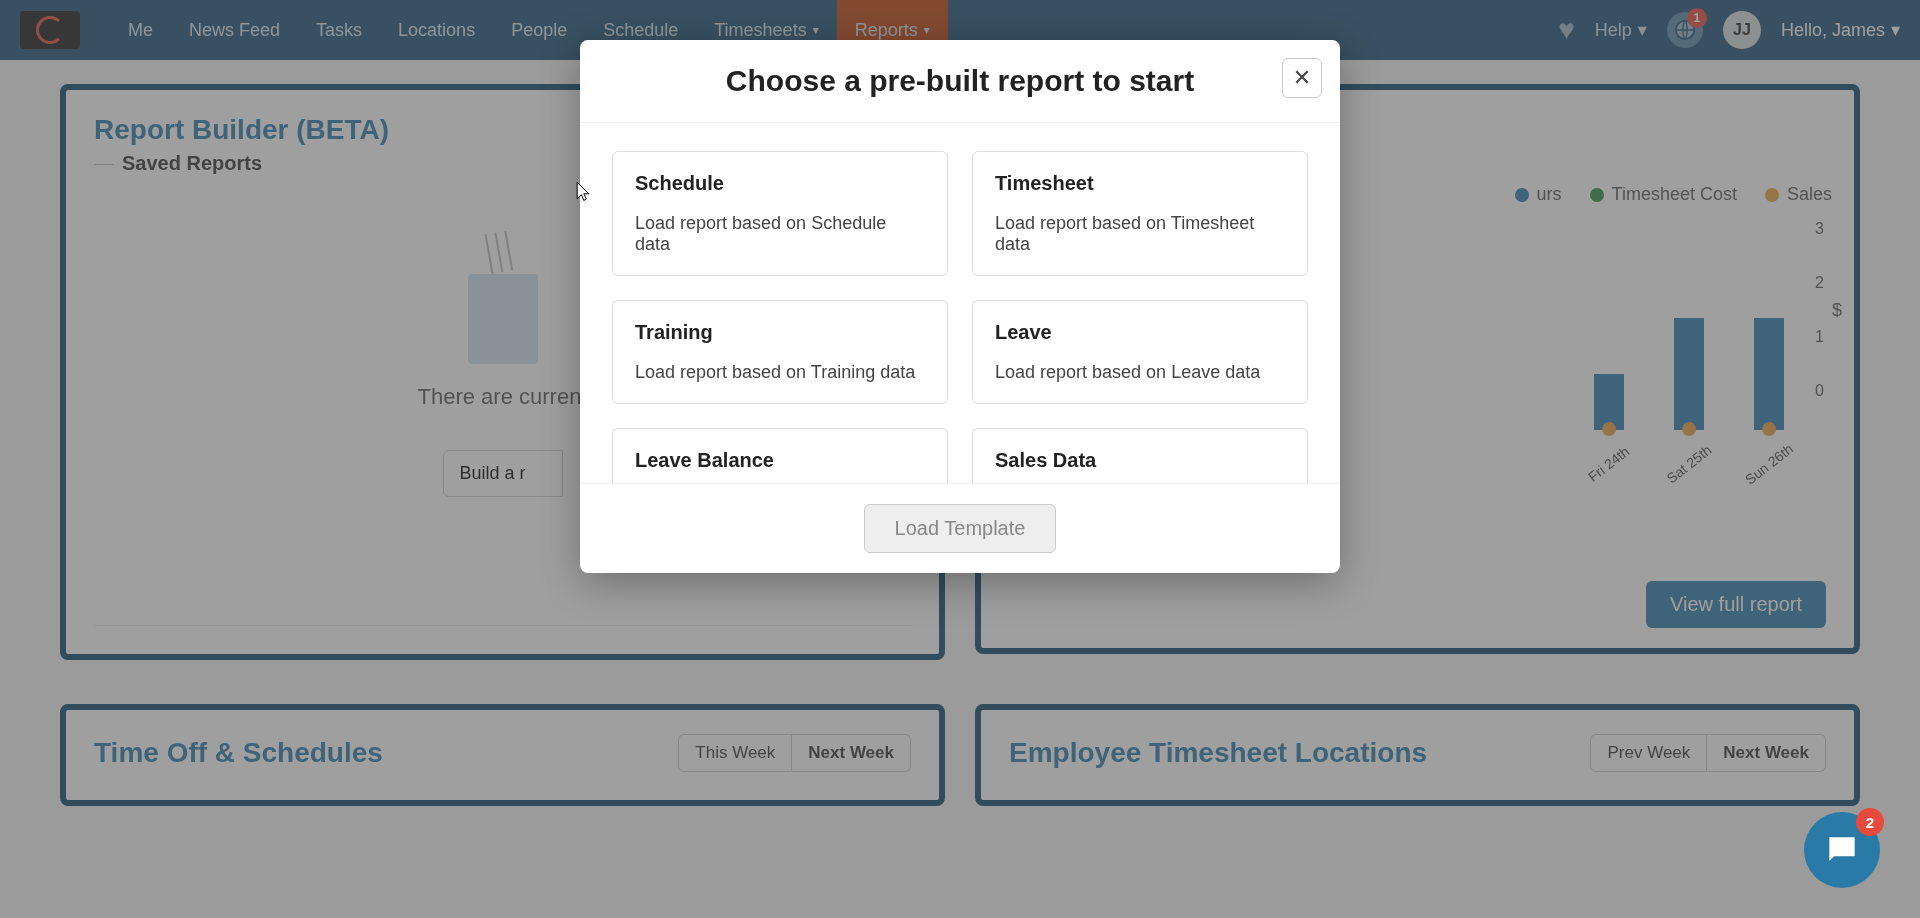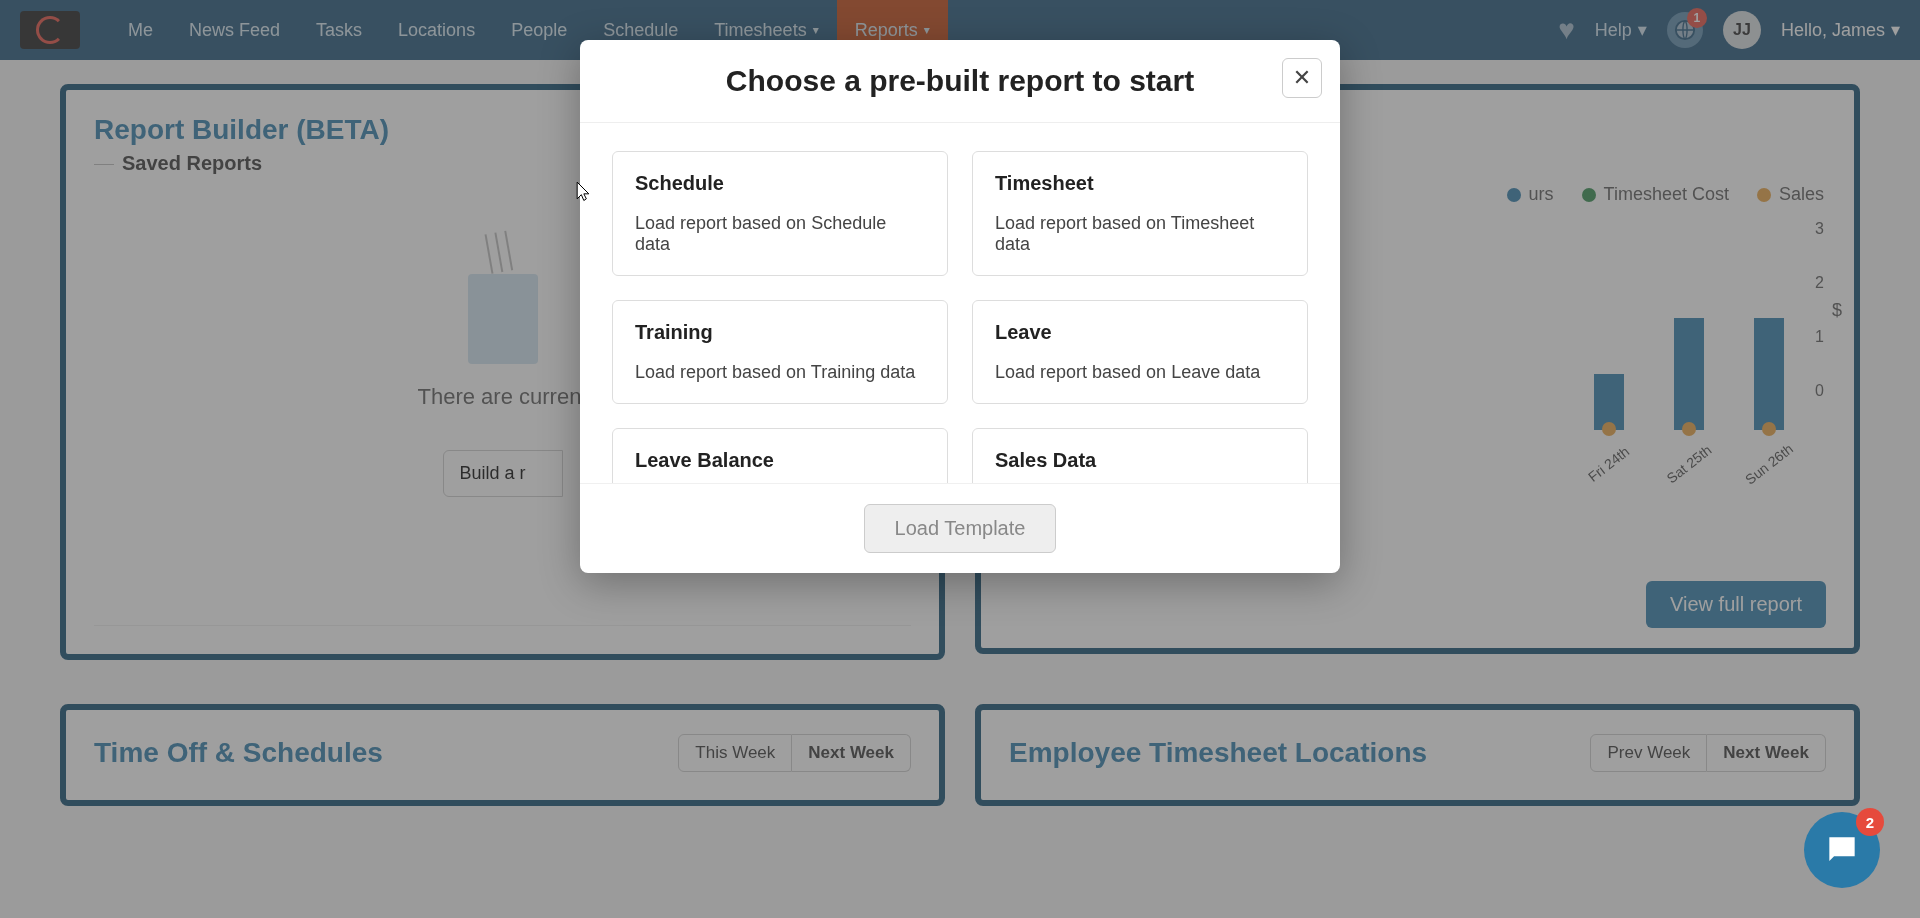--- a/index.html
+++ b/index.html
@@ -169,21 +169,21 @@
         <div class="build-row">
           <input class="build-input" value="Build a r" style="">
         </div>
       </div>
       <div class="divider"></div>
     </div>
   </div>
 
   <div class="col">
     <div class="panel" style="min-height:570px; position:relative;">
-      <div class="legend" style="position:absolute; top:80px; right:30px;">
+      <div class="legend" style="position:absolute; top:80px; right:22px;">
         <div class="legend-item">
             <span class="dot blue"></span>
             <span>urs</span>
           </div>
         <div class="legend-item">
             <span class="dot green"></span>
             <span>Timesheet Cost</span>
           </div>
         <div class="legend-item">
             <span class="dot orange"></span>

